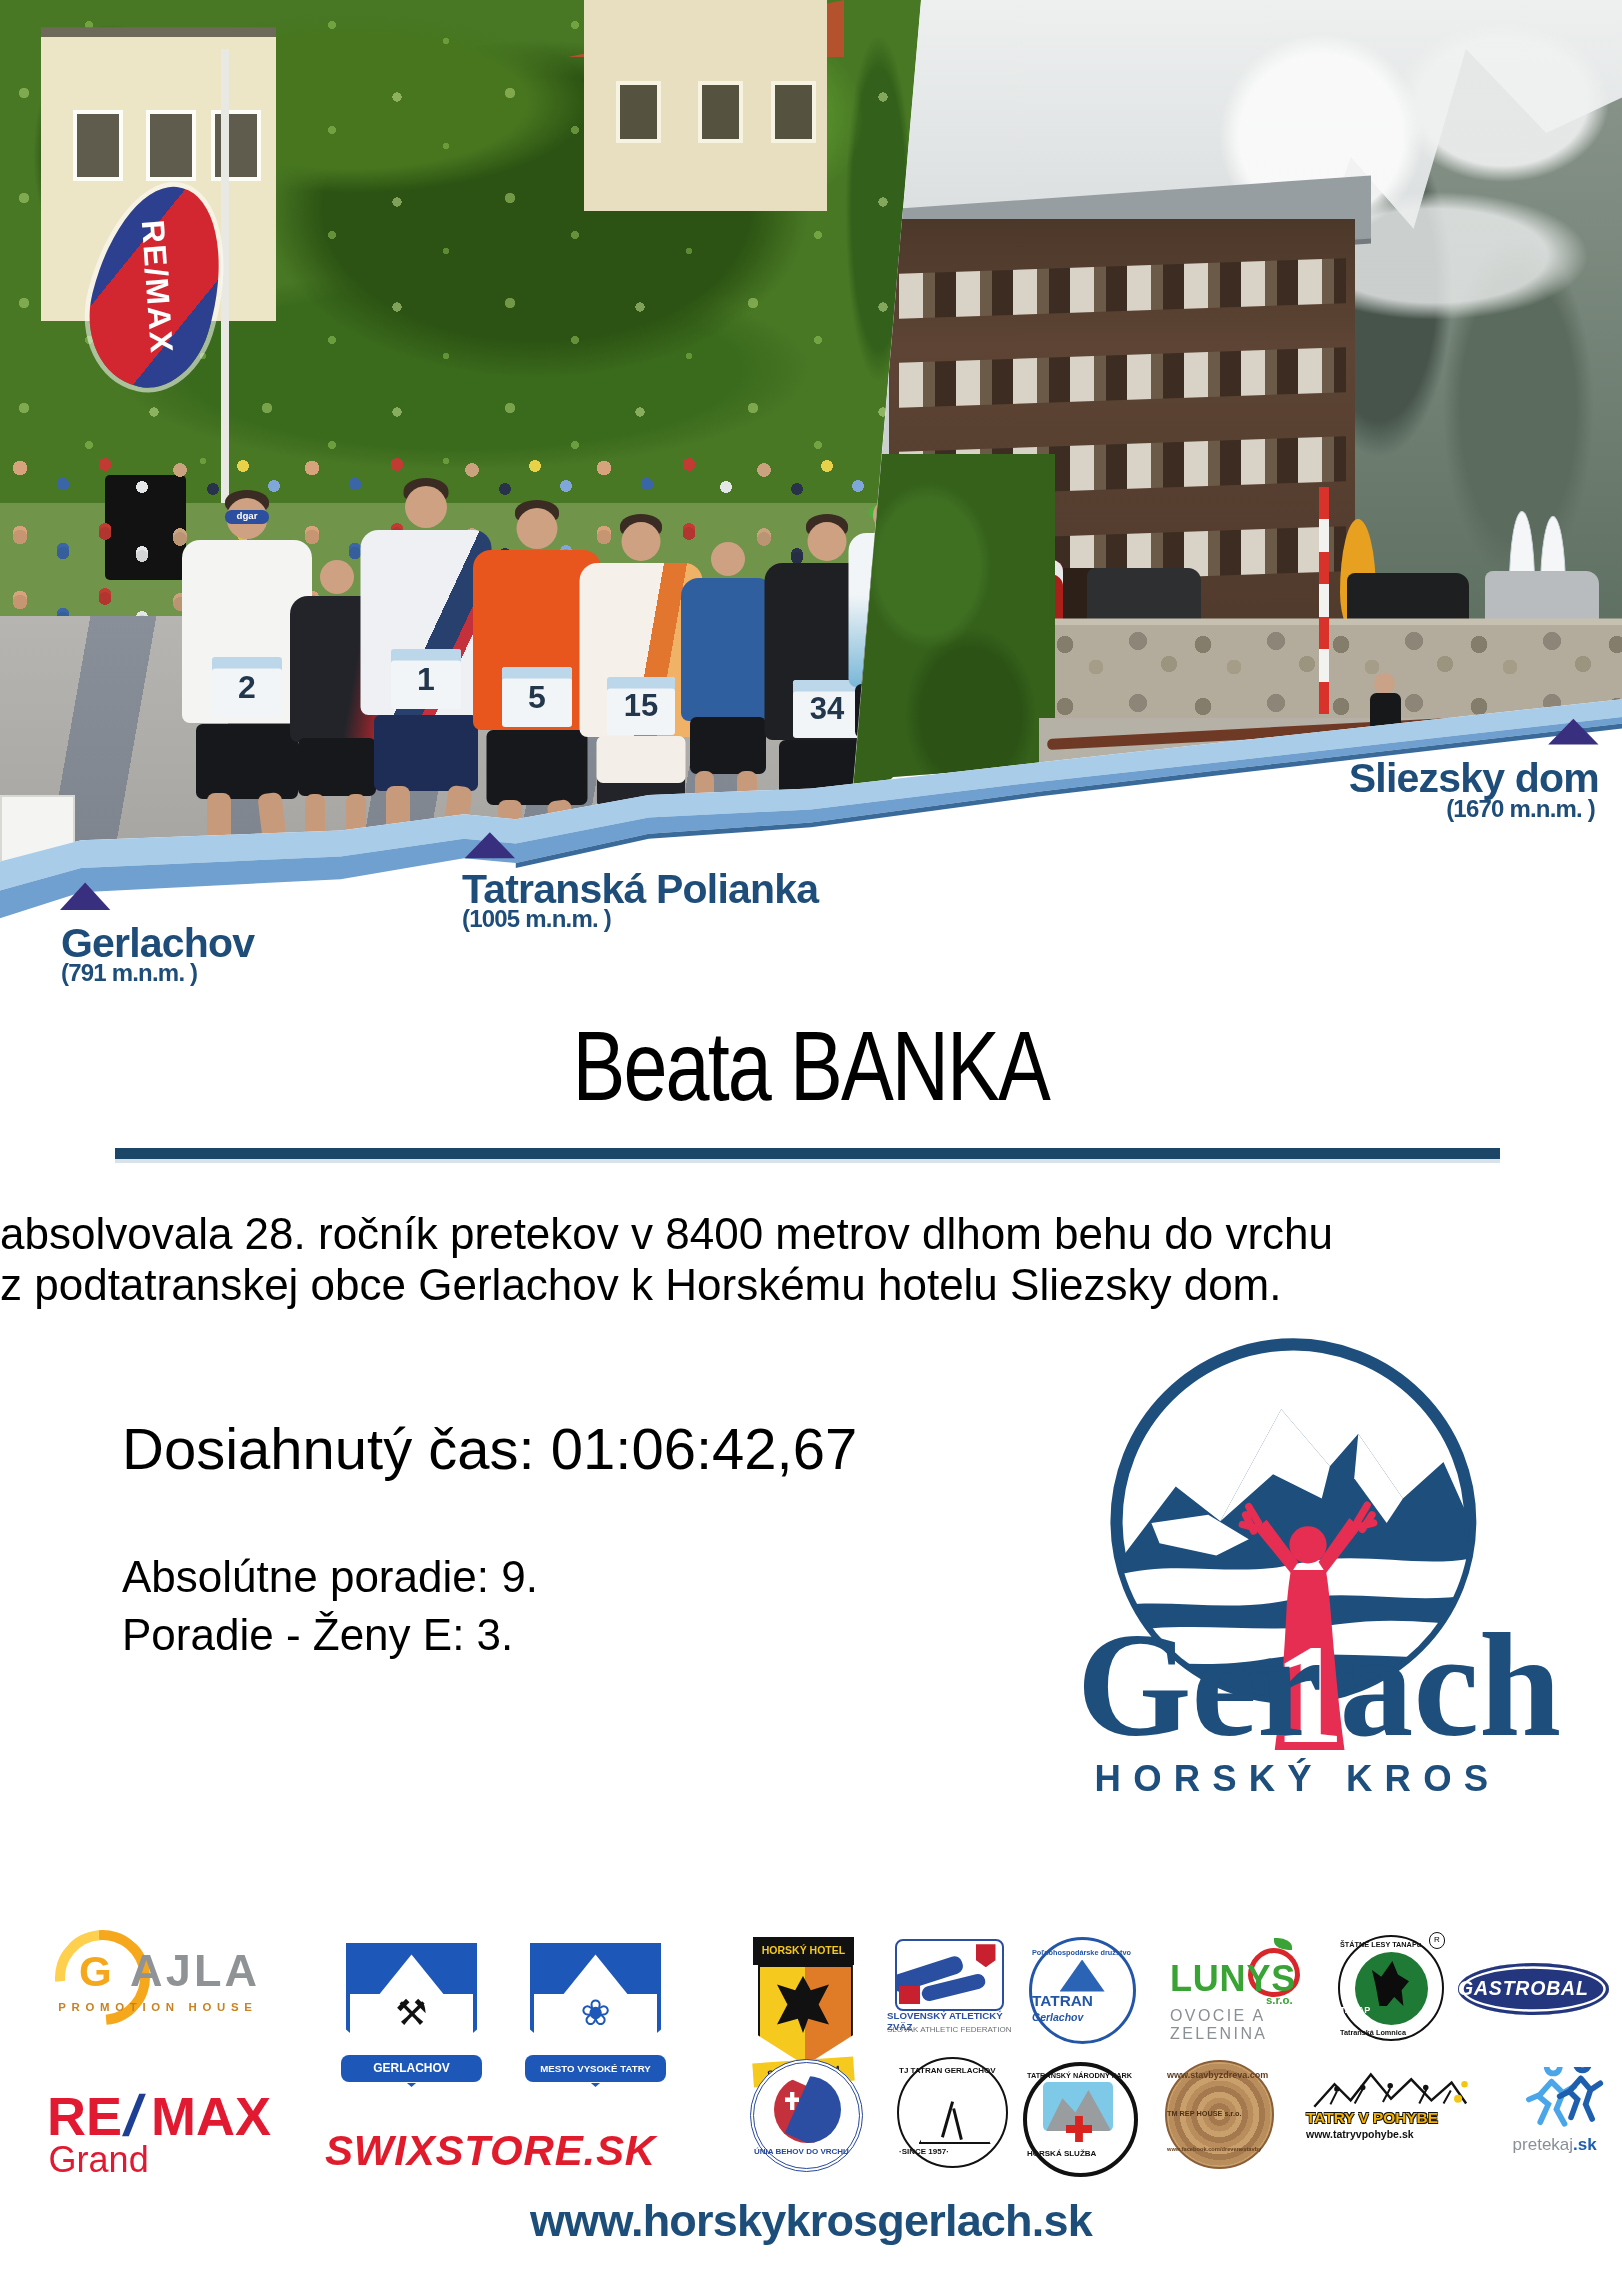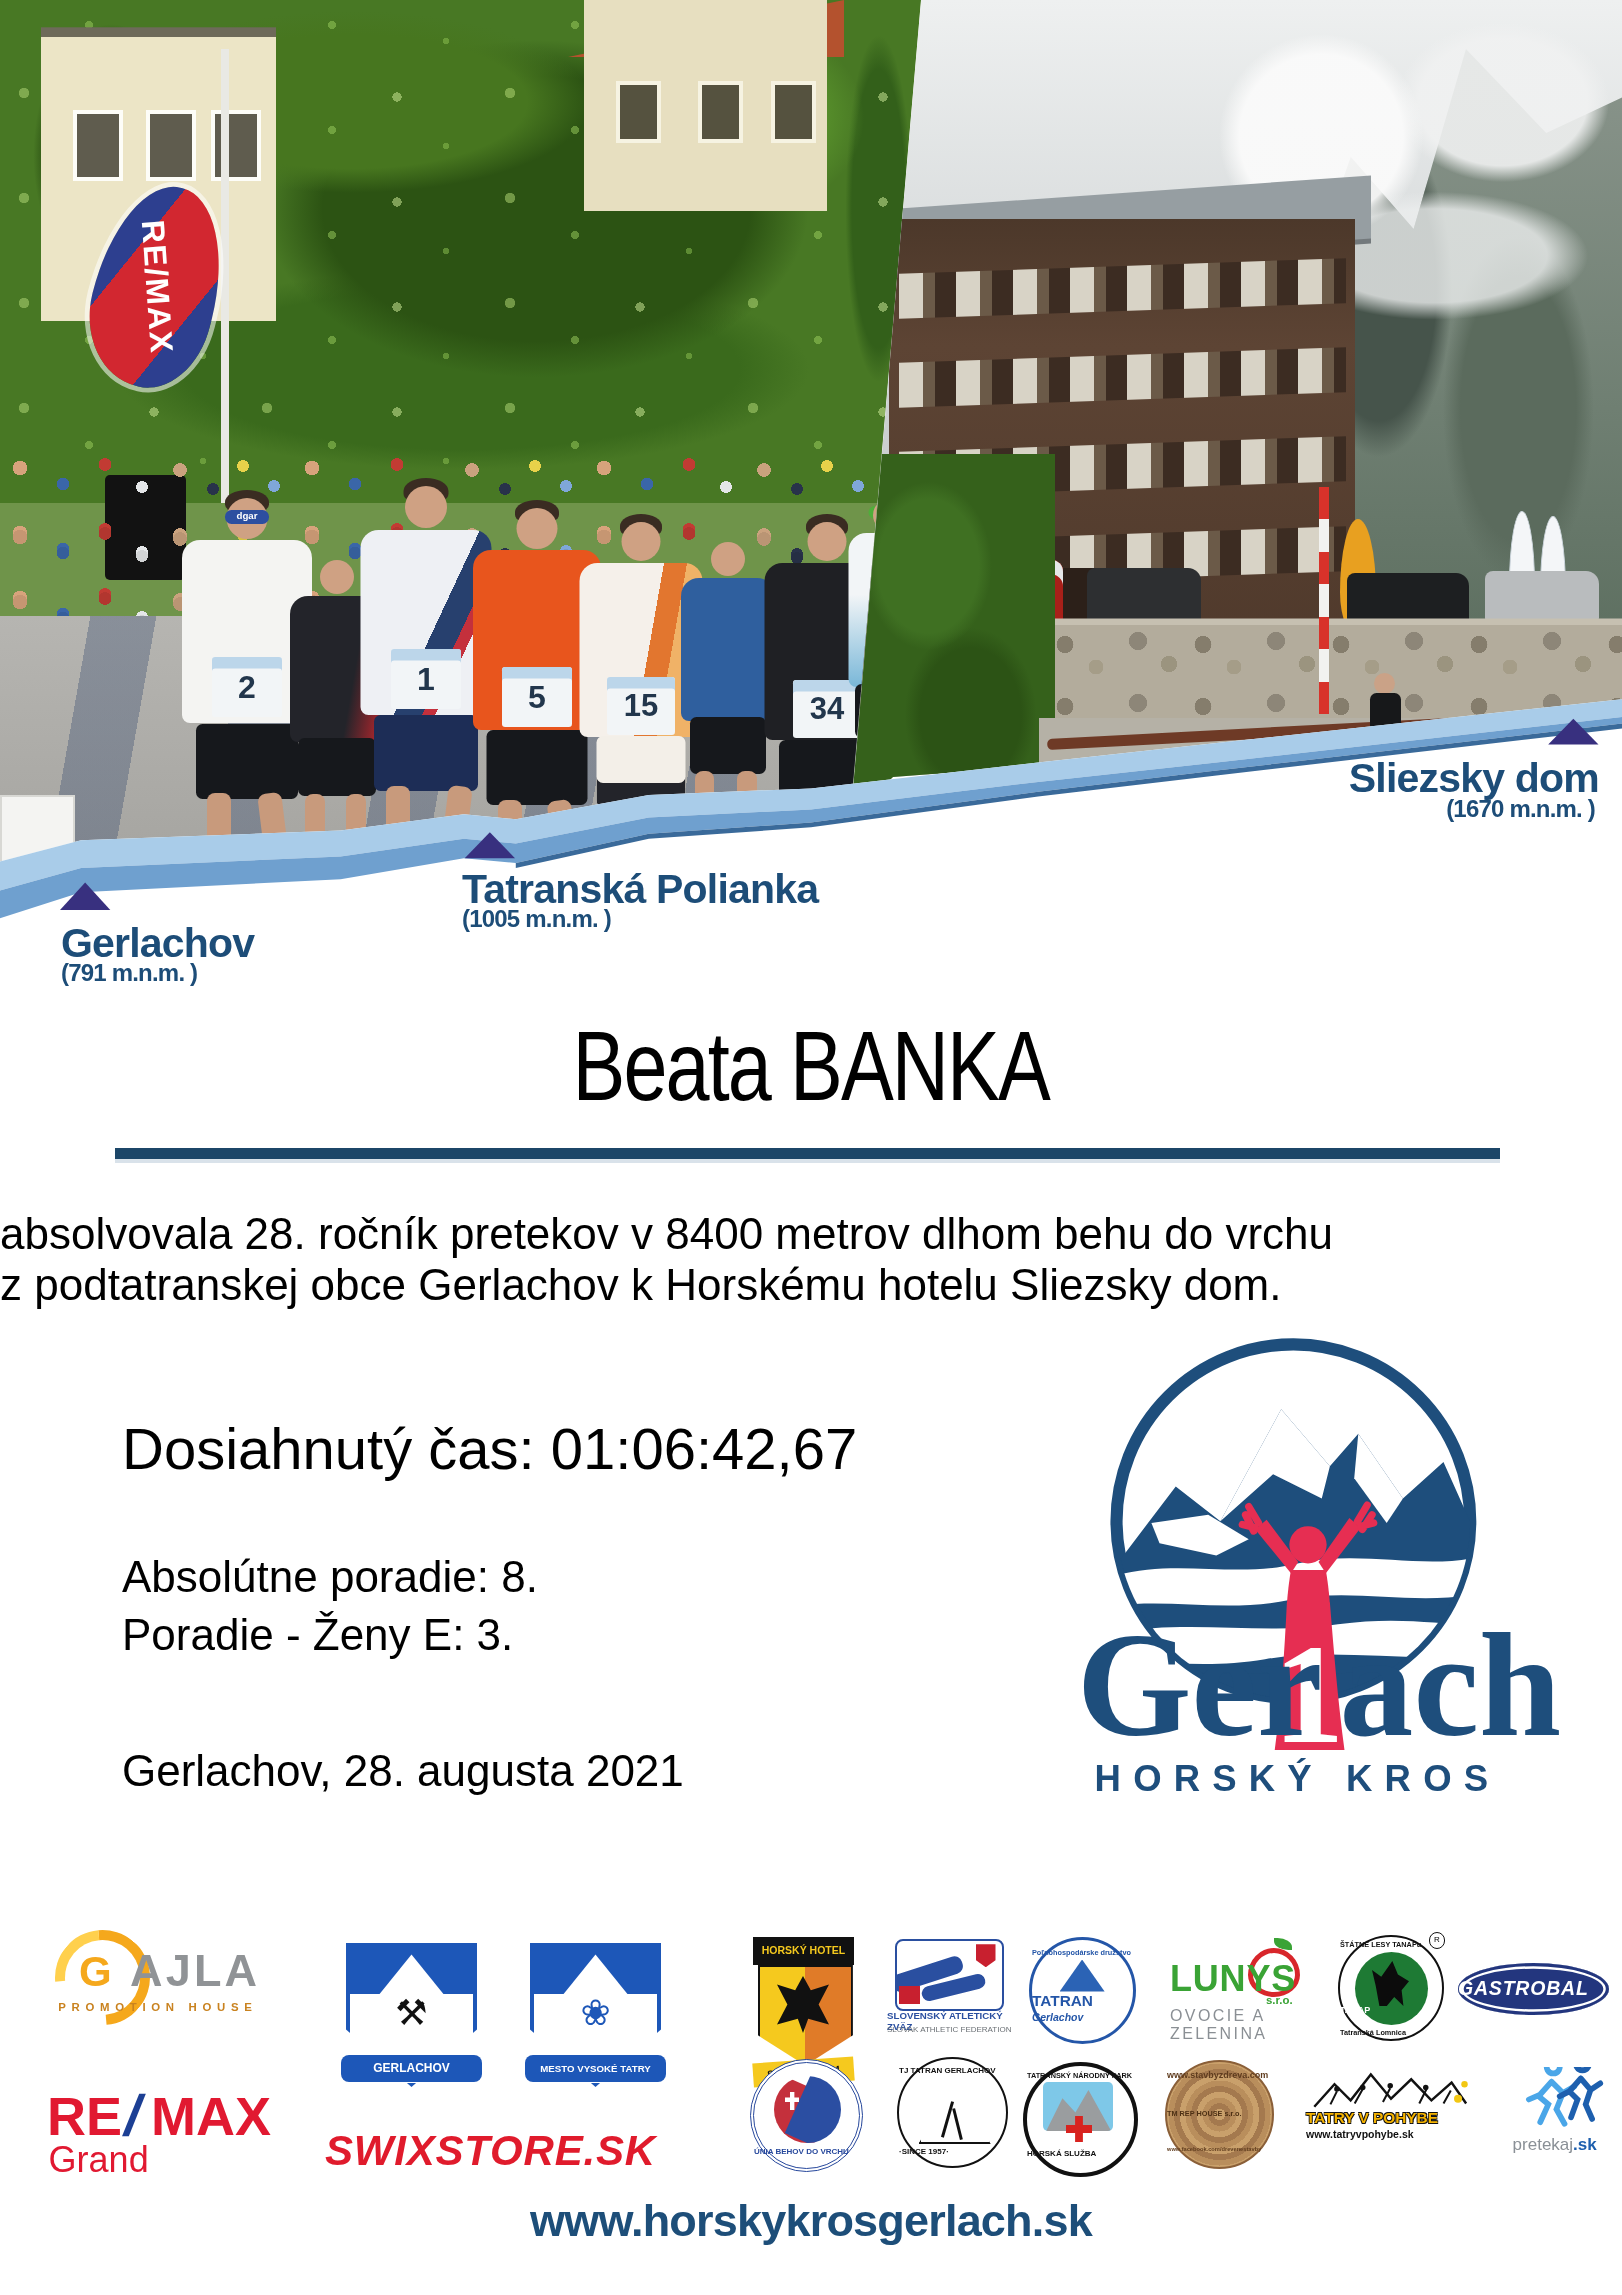--- a/index.html
+++ b/index.html
@@ -316,23 +316,22 @@
 
   <div class="title">
     <span>Beata BANKA</span>
   </div>
   <div class="rule"></div>
   <div class="desc">
     <div>absolvovala 28. ročník pretekov v 8400 metrov dlhom behu do vrchu</div>
     <div>z podtatranskej obce Gerlachov k Horskému hotelu Sliezsky dom.</div>
   </div>
   <div class="bigline" style="top:1415px;font-size:58px">Dosiahnutý čas: 01:06:42,67</div>
-  <div class="bigline" style="top:1552px;font-size:44px">Absolútne poradie: 8.</div>
+  <div class="bigline" style="top:1552px;font-size:44px">Absolútne poradie: 9.</div>
   <div class="bigline" style="top:1610px;font-size:44px">Poradie - Ženy E: 3.</div>
-  <div class="bigline" style="top:1746px;font-size:44px">Gerlachov, 28. augusta 2021</div>
 
   <svg class="abs" style="left:1054px;top:1312px" width="568" height="503" viewBox="0 0 700 620">
     <defs>
       <clipPath id="cc">
           <circle cx="295" cy="258" r="218"></circle>
         </clipPath>
     </defs>
     <circle cx="295" cy="258" r="218" fill="#ffffff" stroke="#1e4e7c" stroke-width="15"></circle>
     <g clip-path="url(#cc)">
       <path d="M40,360 L150,215 L205,258 L280,120 L340,190 L375,150 L430,230 L480,185 L545,330 L545,480 L40,480 Z" fill="#1e4e7c"></path>

